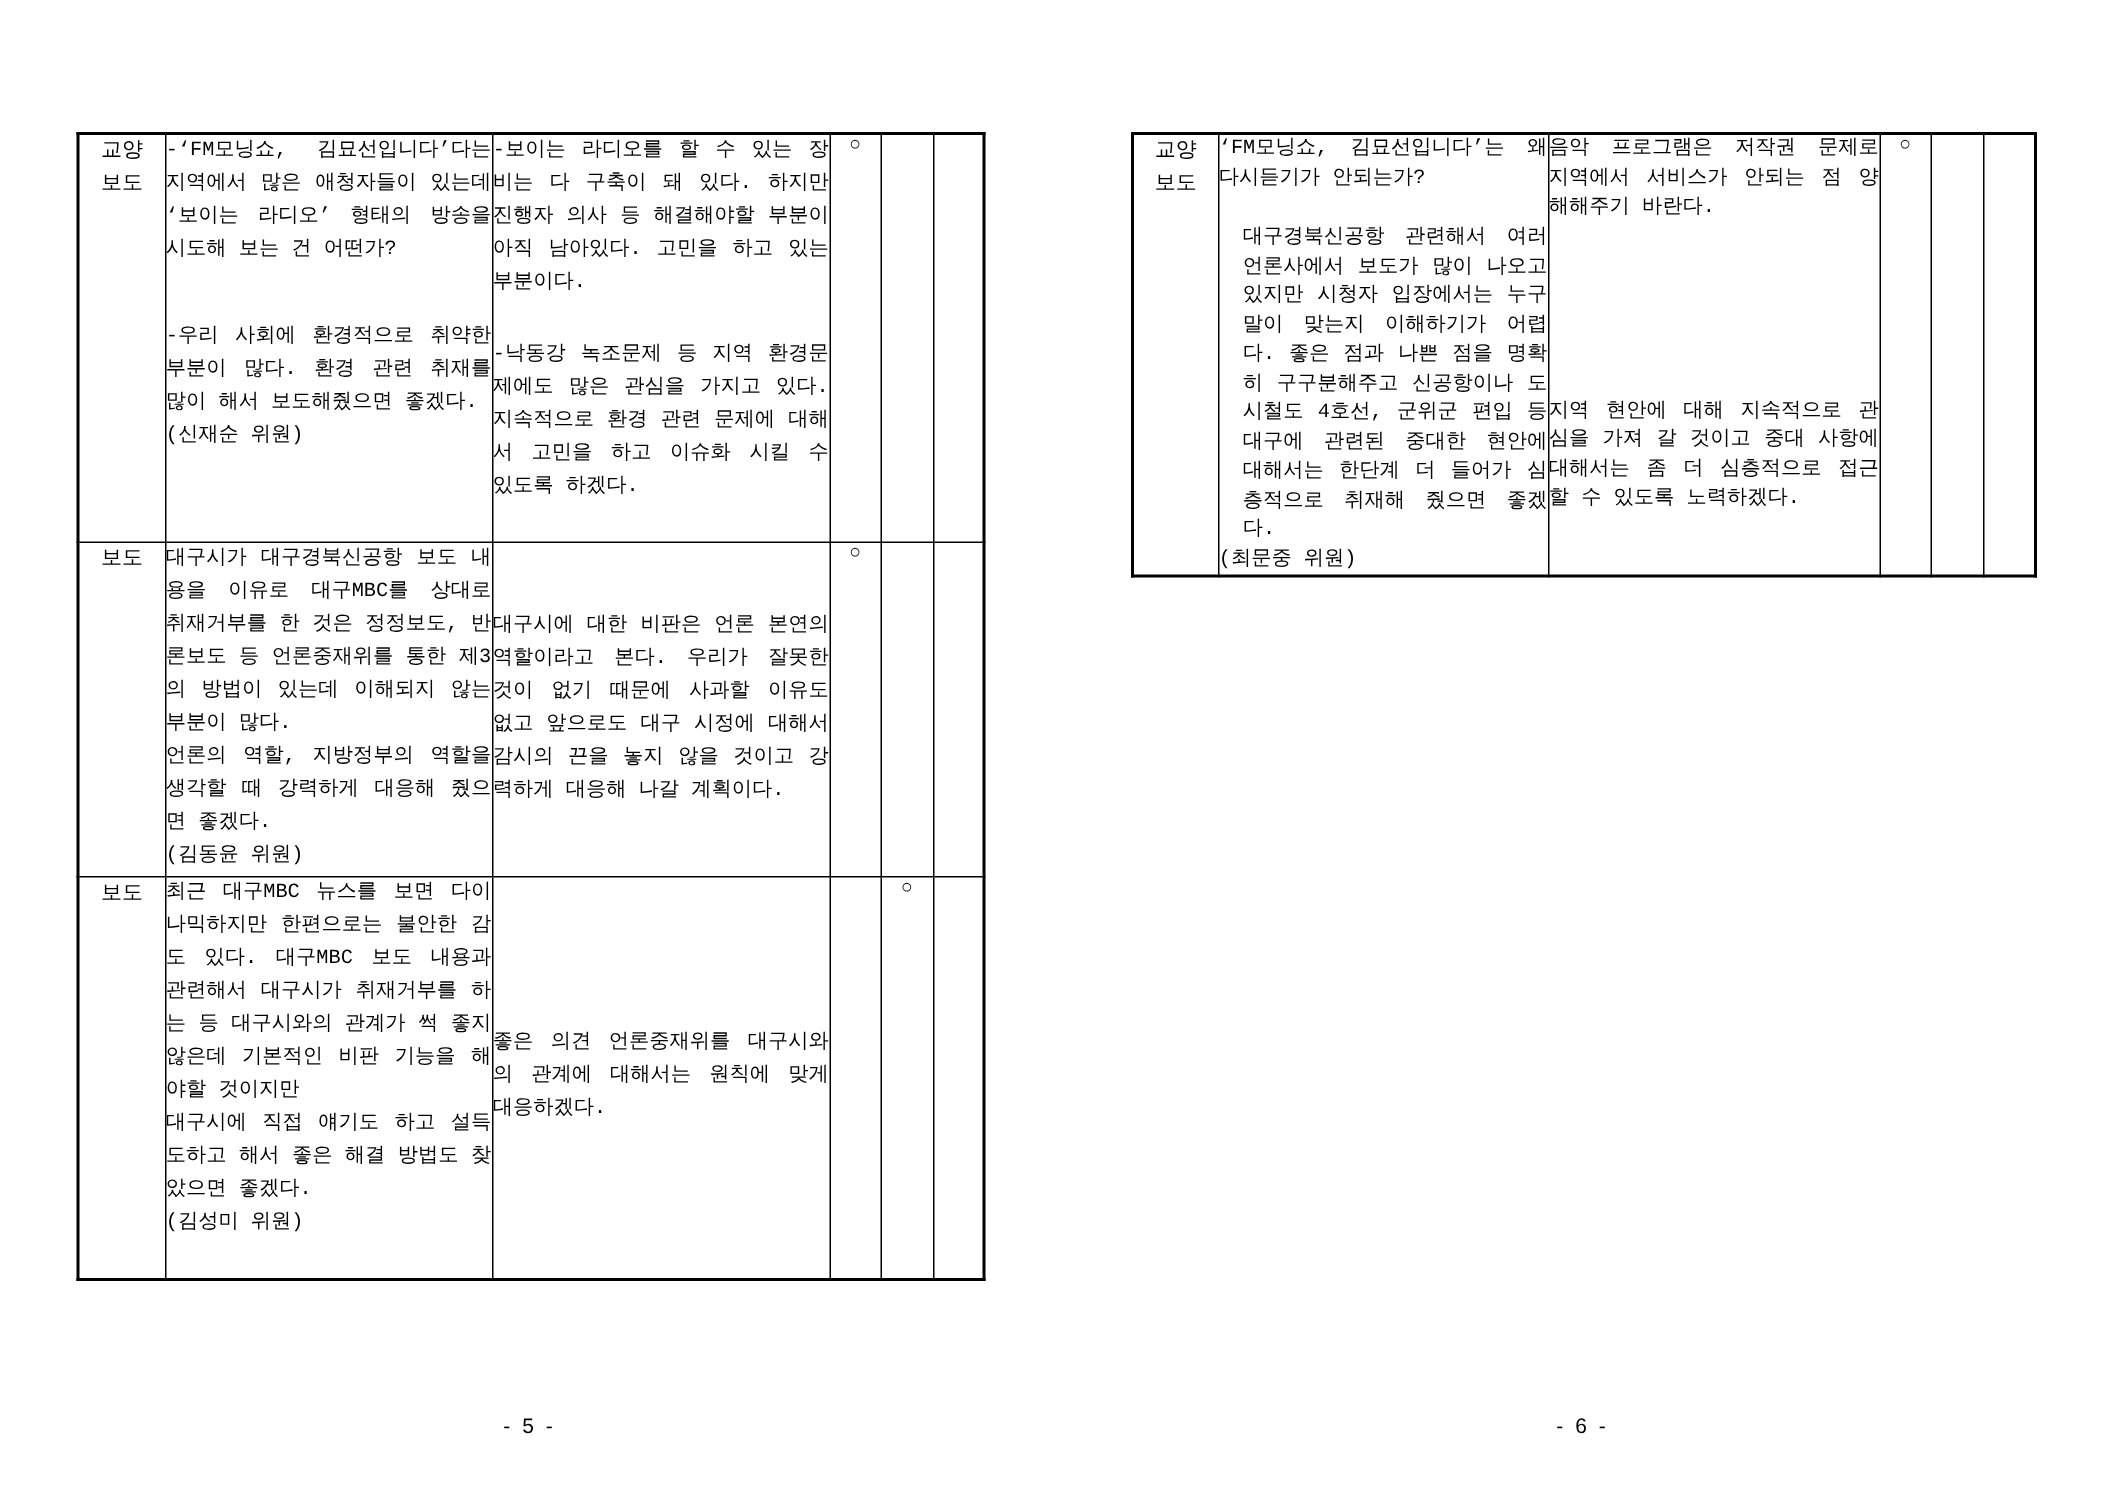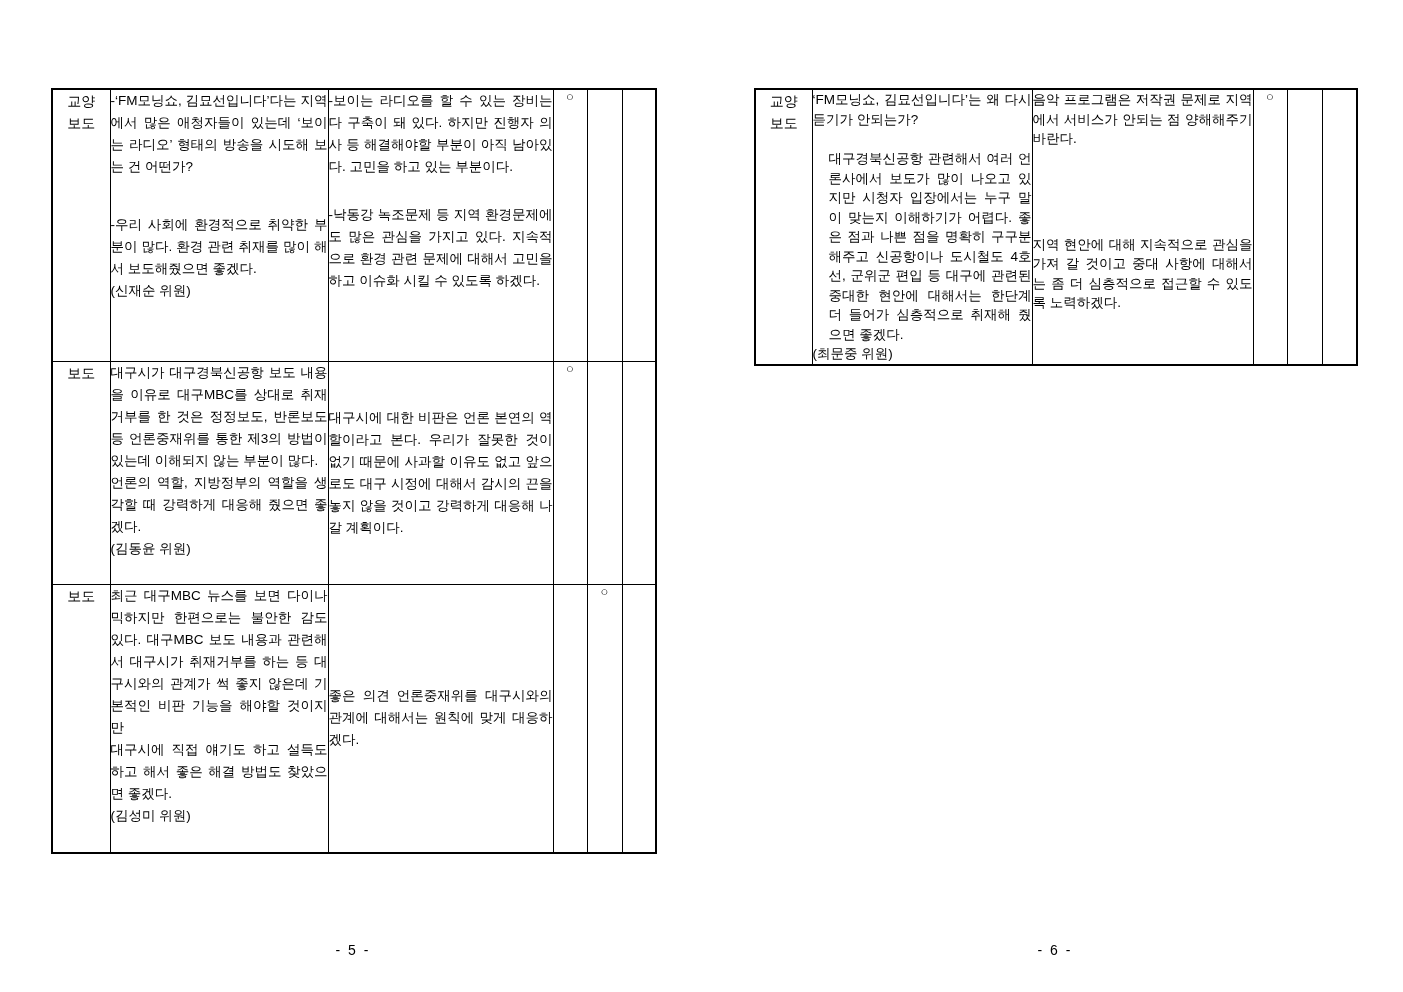--- a/index.html
+++ b/index.html
@@ -12,20 +12,21 @@
     font-family: "Liberation Sans", "DejaVu Sans", sans-serif;
     color: #000000;
     position: relative;
     overflow: hidden;
   }
   table.review-table {
     position: absolute;
     border-collapse: collapse;
     table-layout: fixed;
     border: 2px solid #000;
+    font-family: Liberation Mono, monospace;
   }
   table.review-table td {
     border: 1px solid #000;
     padding: 0;
     vertical-align: top;
     overflow: hidden;
   }
   
   #table-p5 { left: 51px; top: 88px; width: 604px; }
   #table-p5 tr.r1 { height: 272px; }
@@ -59,21 +60,21 @@
   }
   
   .pt18 { padding-top: 18px; }
   .pt28 { padding-top: 28px; }
   .pt34 { padding-top: 34px; }
   .pt8  { padding-top: 8px; }
   .vmid { vertical-align: middle !important; }
   .gap36 { margin-top: 36px; }
   .gap26 { margin-top: 26px; }
   .gap20 { margin-top: 20px; padding-left: 16px; }
-  .gap86 { margin-top: 86px; }
+  .gap86 { margin-top: 116px; }
 
   .page-number {
     position: absolute;
     top: 942px;
     text-align: center;
     font-size: 14px;
     letter-spacing: 2px;
   }
   #pageno-5 { left: 51px; width: 604px; }
   #pageno-6 { left: 754px; width: 602px; }

